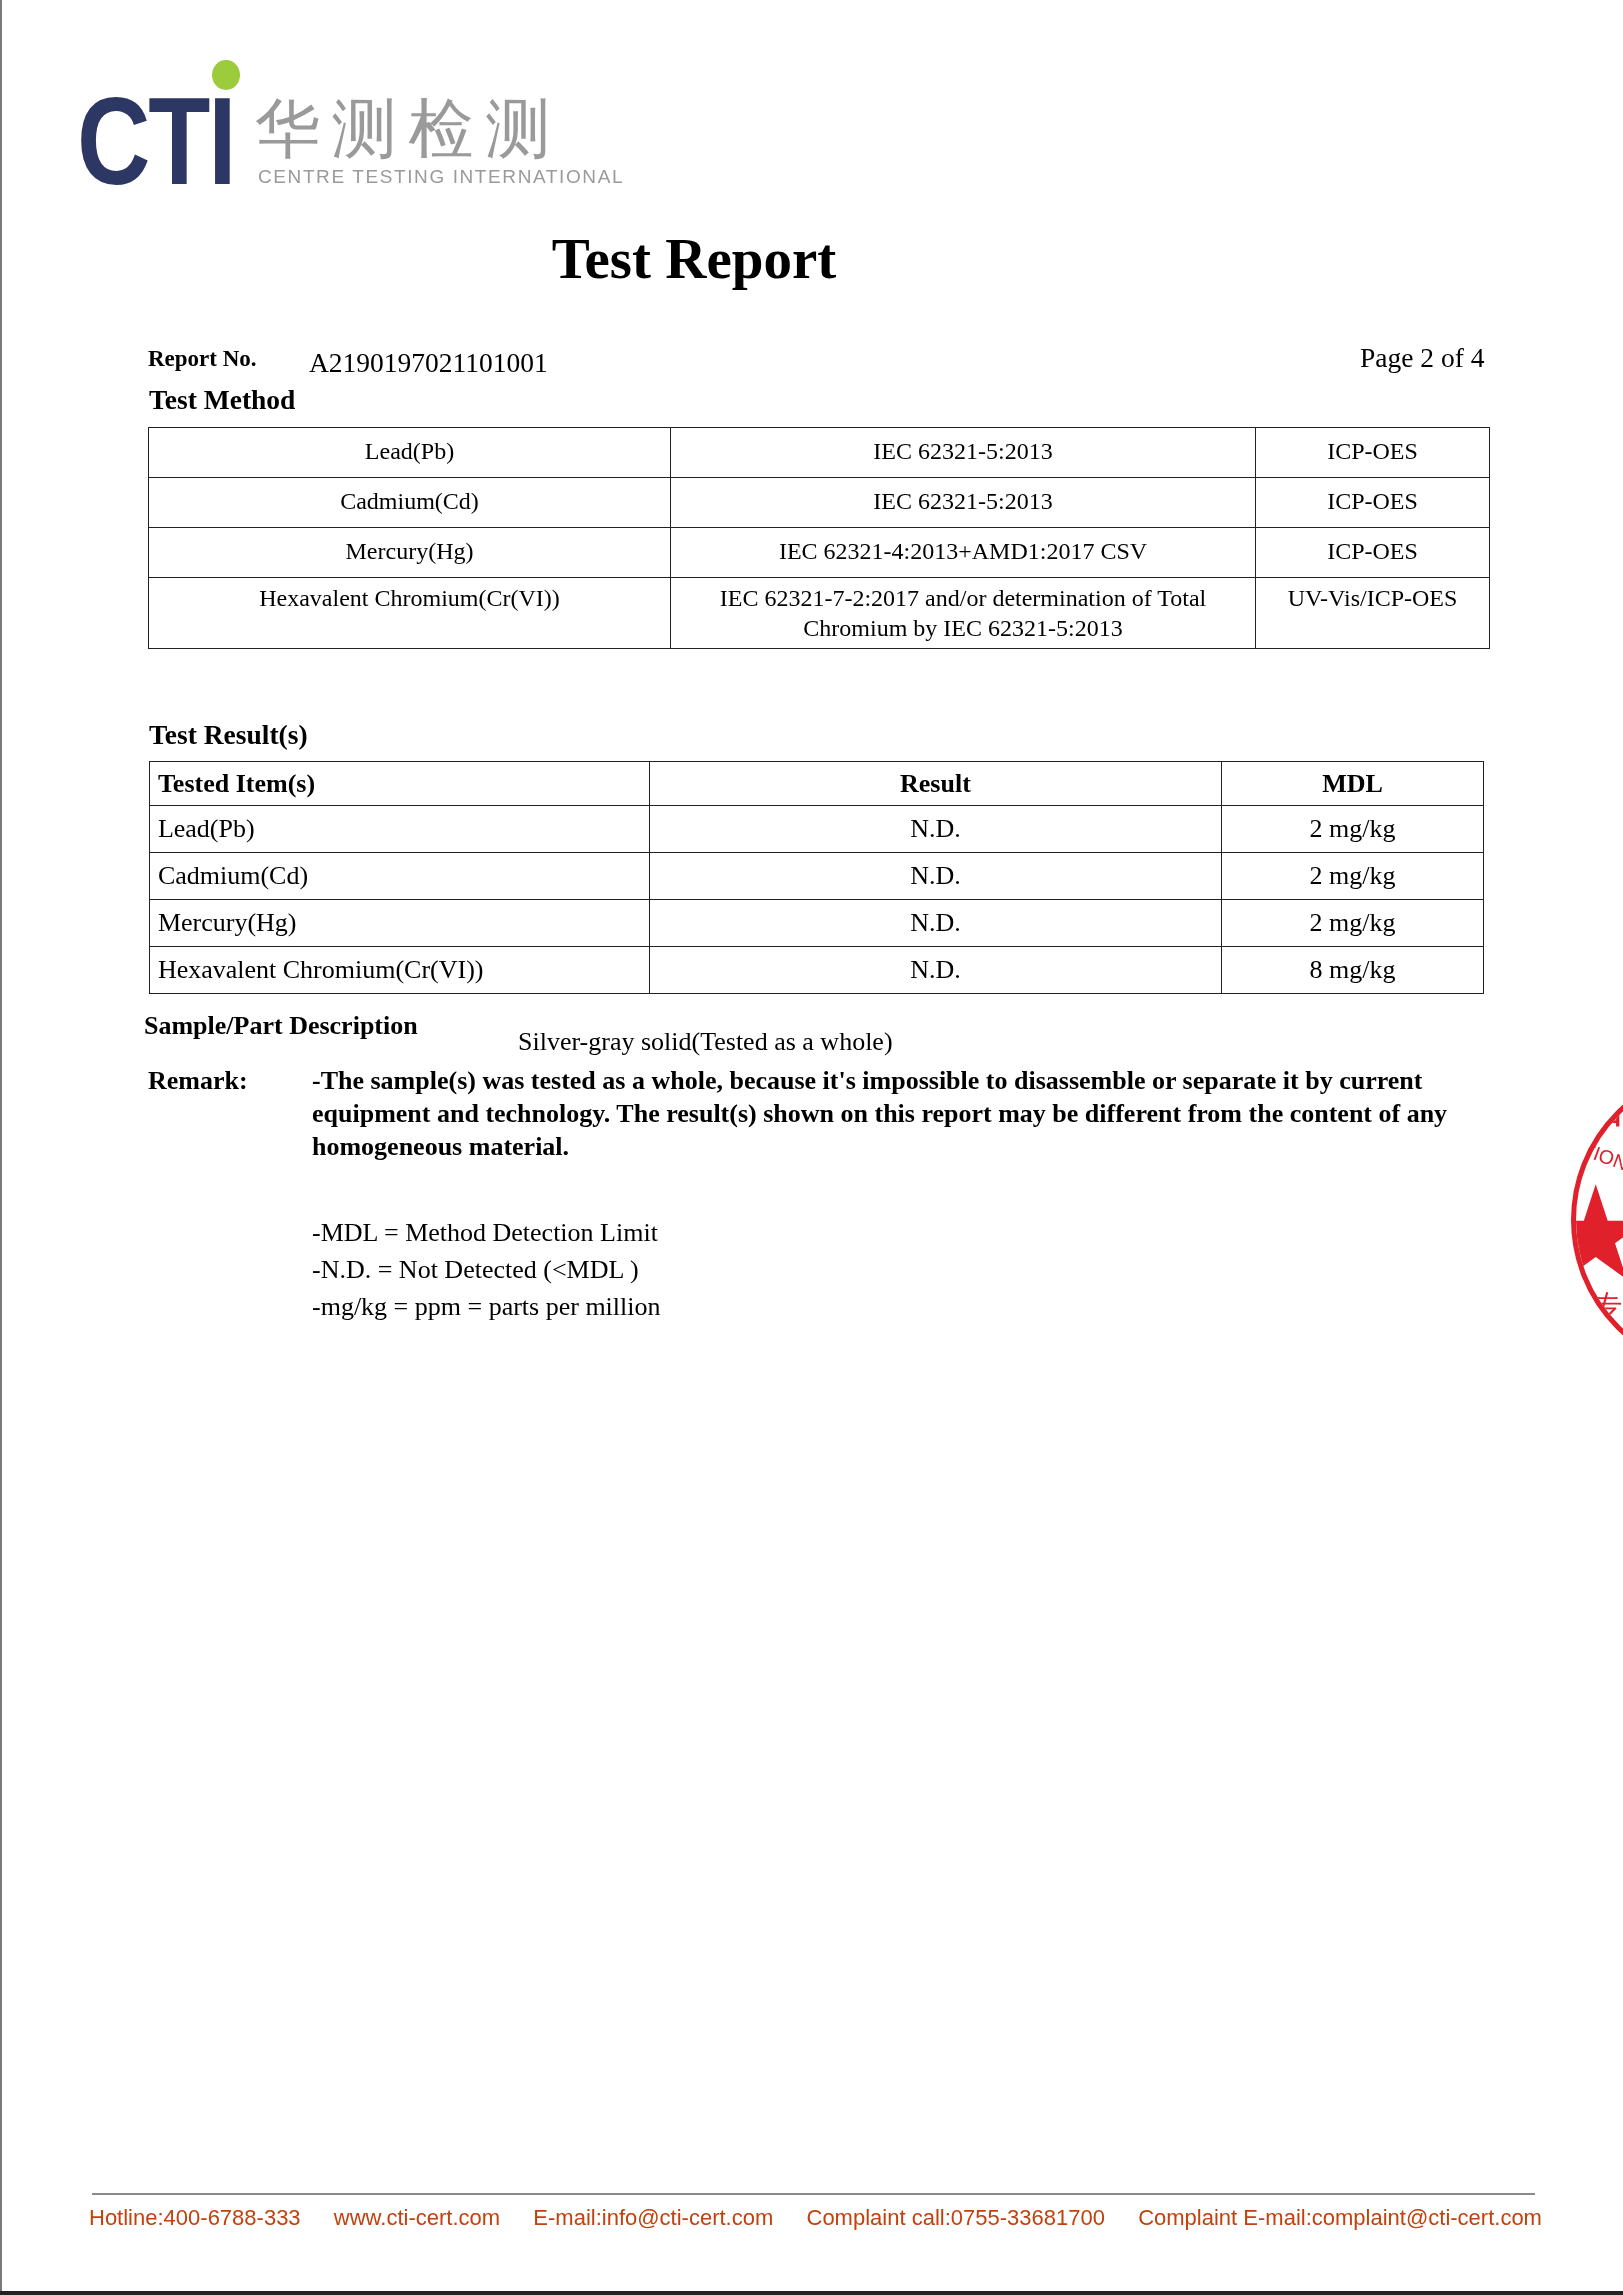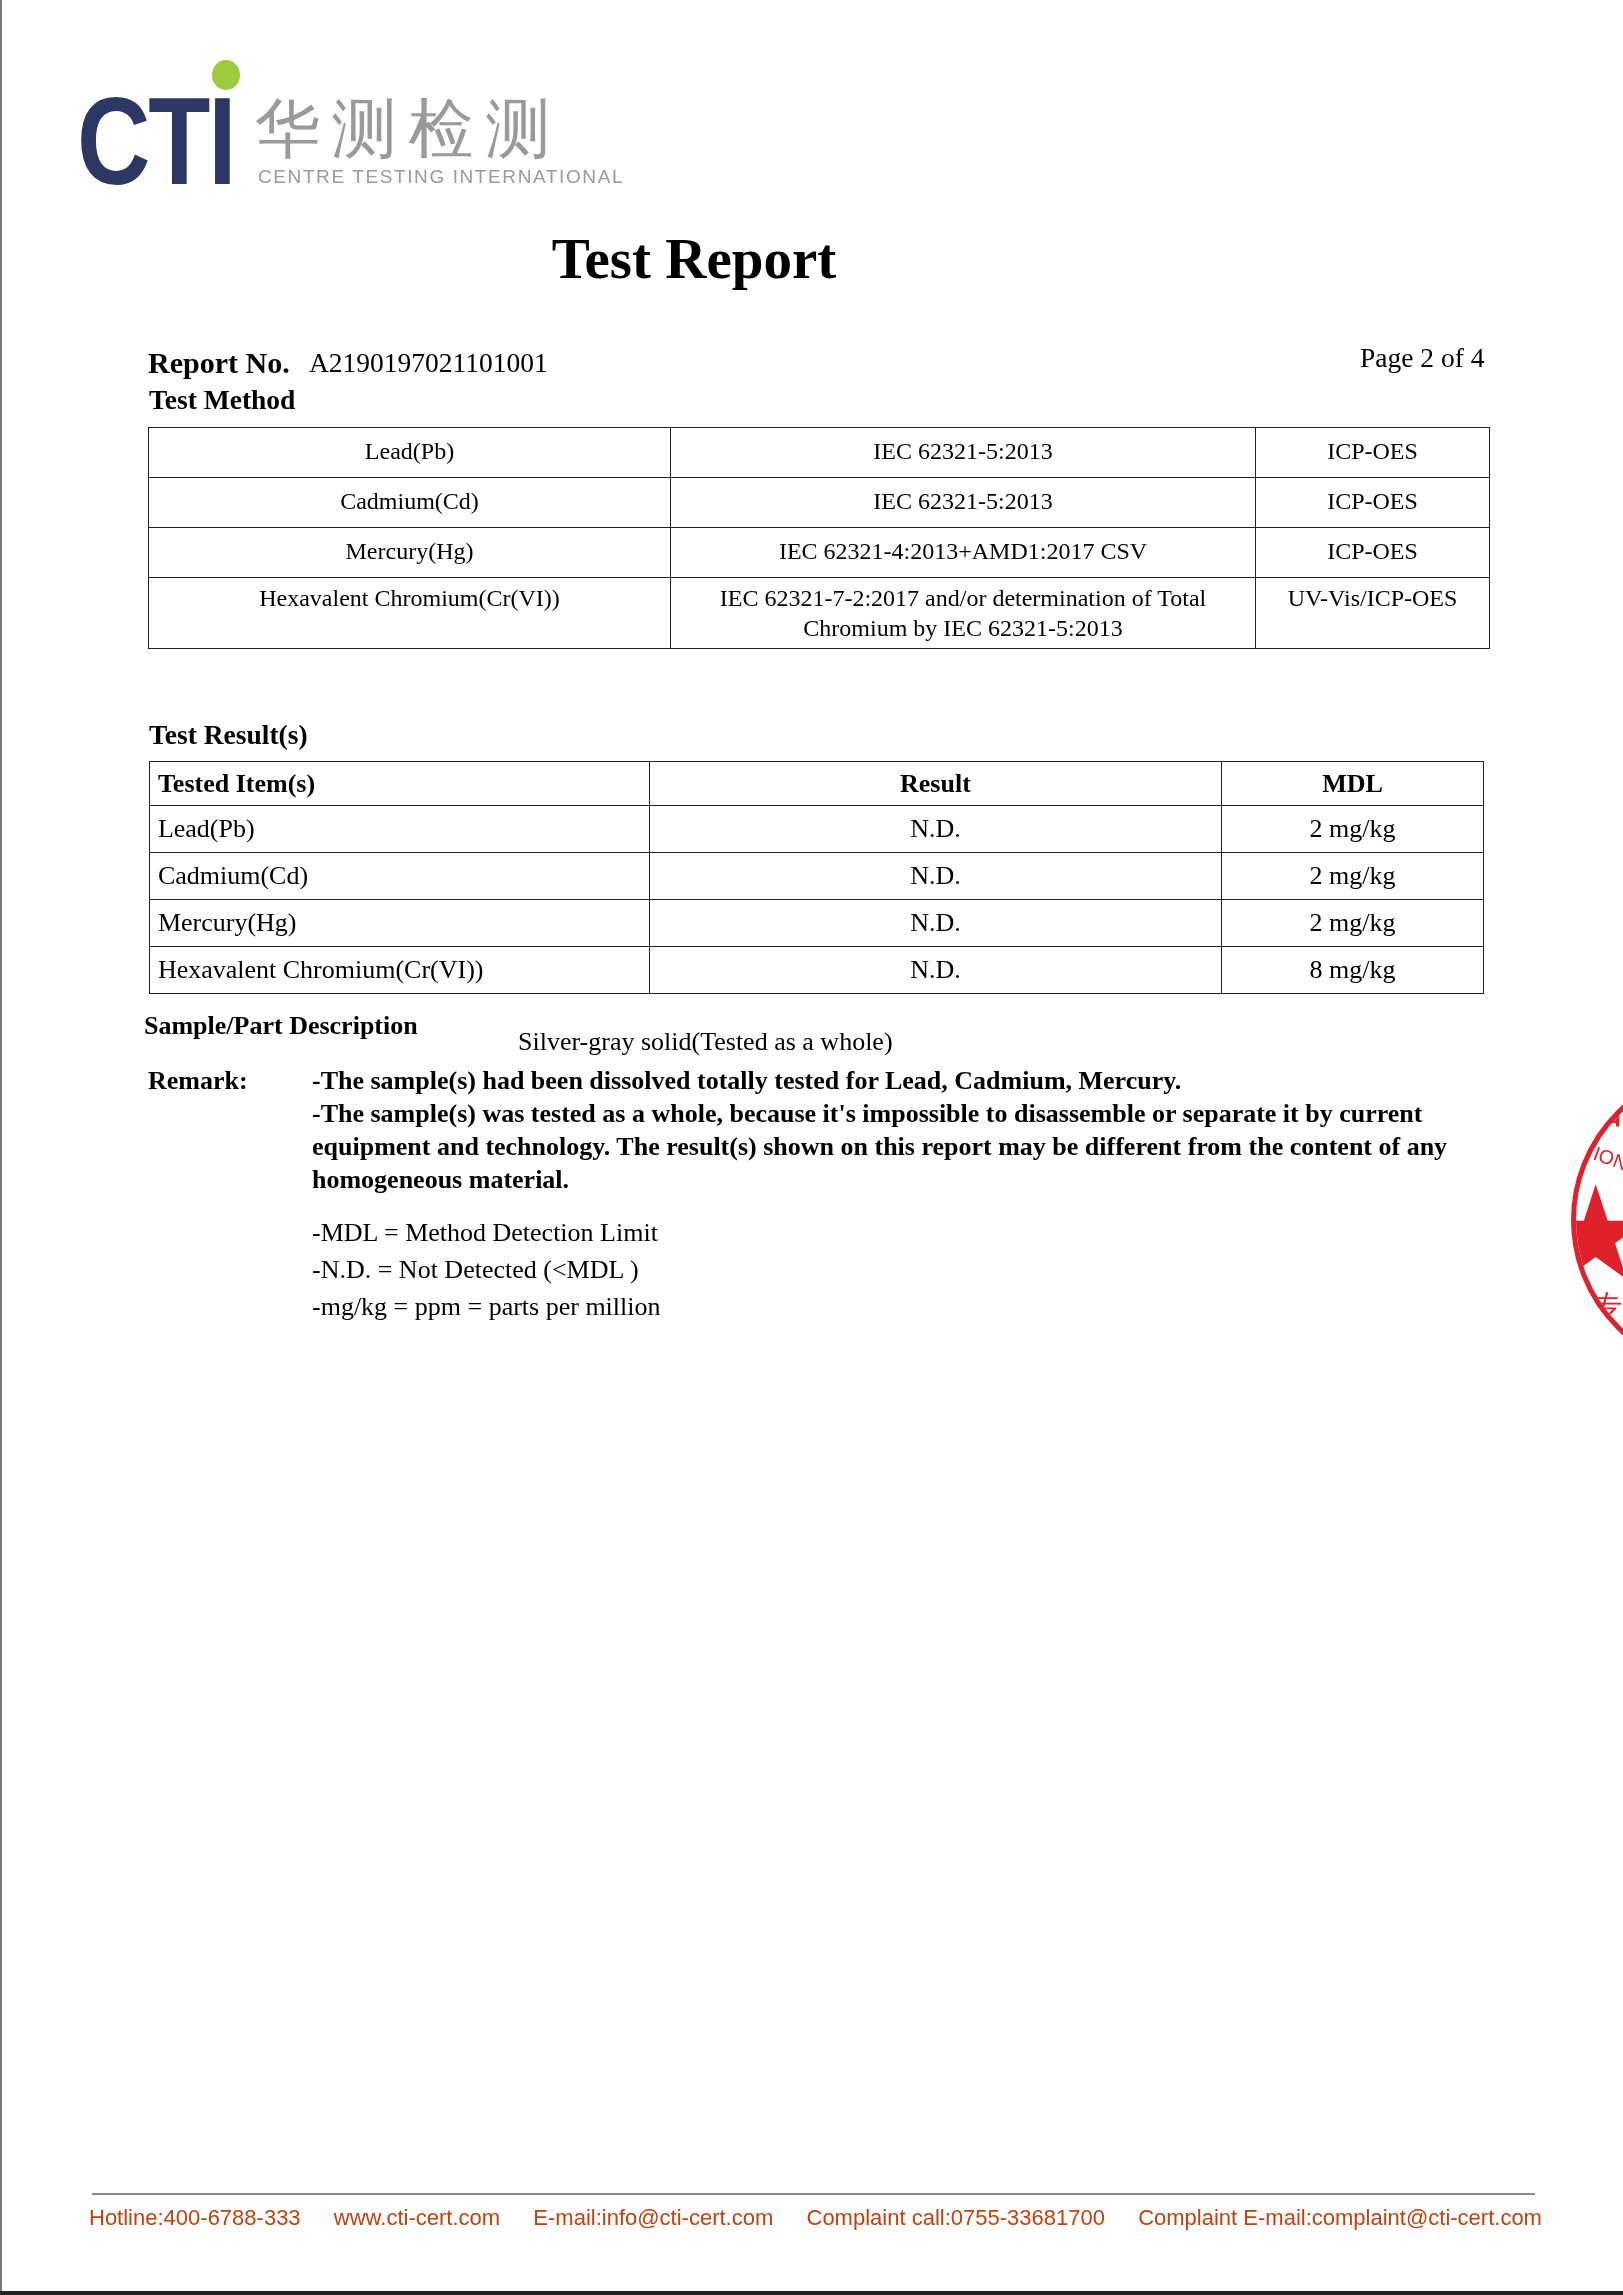--- a/index.html
+++ b/index.html
@@ -15,21 +15,21 @@
               transform: scaleX(0.82); transform-origin: left top; }
   .logo-dot { position: absolute; left: 135px; top: 0; width: 27.5px; height: 30px; border-radius: 50%; background: #9ccb3b; }
   .logo-cn { position: absolute; left: 178px; top: 33px; font-family: "DejaVu Sans", sans-serif; font-size: 65px;
              line-height: 72px; color: #9a9a9a; letter-spacing: 11.8px; }
   .logo-en { position: absolute; left: 181px; top: 106px; font-family: "Liberation Sans", "DejaVu Sans", sans-serif;
              font-size: 19px; color: #9a9a9a; letter-spacing: 1.6px; white-space: nowrap; }
 
   .title { position: absolute; left: 0; width: 1388px; top: 216px; text-align: center; font-weight: 700;
            font-size: 57px; line-height: 85px; }
 
-  .report-no-label { position: absolute; left: 148px; top: 346px; font-weight: 700; font-size: 30px; }
+  .report-no-label { position: absolute; left: 148px; top: 346px; font-weight: 700; font-size: 23px; }
   .report-no-value { position: absolute; left: 309px; top: 347px; font-size: 27.5px; }
   .page-num { position: absolute; left: 1360px; top: 342px; font-size: 27.5px; }
   .section-h { position: absolute; left: 149px; font-weight: 700; font-size: 27.5px; }
 
   table { border-collapse: collapse; position: absolute; font-size: 24px; }
   td, th { border: 1.3px solid #222; padding: 0; }
 
   .tm-table { left: 148px; top: 427px; width: 1342px; }
   .tm-table th { font-weight: 400; text-align: center; height: 73px; line-height: 29px; }
   .tm-table td { text-align: center; vertical-align: top; line-height: 30px; }
@@ -148,21 +148,20 @@
     <td class="c3">8 mg/kg</td>
   </tr>
 </tbody>
   </table>
 
 <div class="desc-label">Sample/Part Description</div>
 <div class="desc-value">Silver-gray solid(Tested as a whole)</div>
 
 <div class="remark-label">Remark:</div>
 <div class="remark-bold">
-  <p>-The sample(s) had been dissolved totally tested for Lead, Cadmium, Mercury.</p>
   <p>-The sample(s) was tested as a whole, because it's impossible to disassemble or separate it by current equipment and technology. The result(s) shown on this report may be different from the content of any homogeneous material.</p>
 </div>
 <div class="notes">
   <p>-MDL = Method Detection Limit</p>
   <p>-N.D. = Not Detected (&lt;MDL )</p>
   <p>-mg/kg = ppm = parts per million</p>
 </div>
 
 <div class="stamp">
   <div class="stamp-top">团</div>

